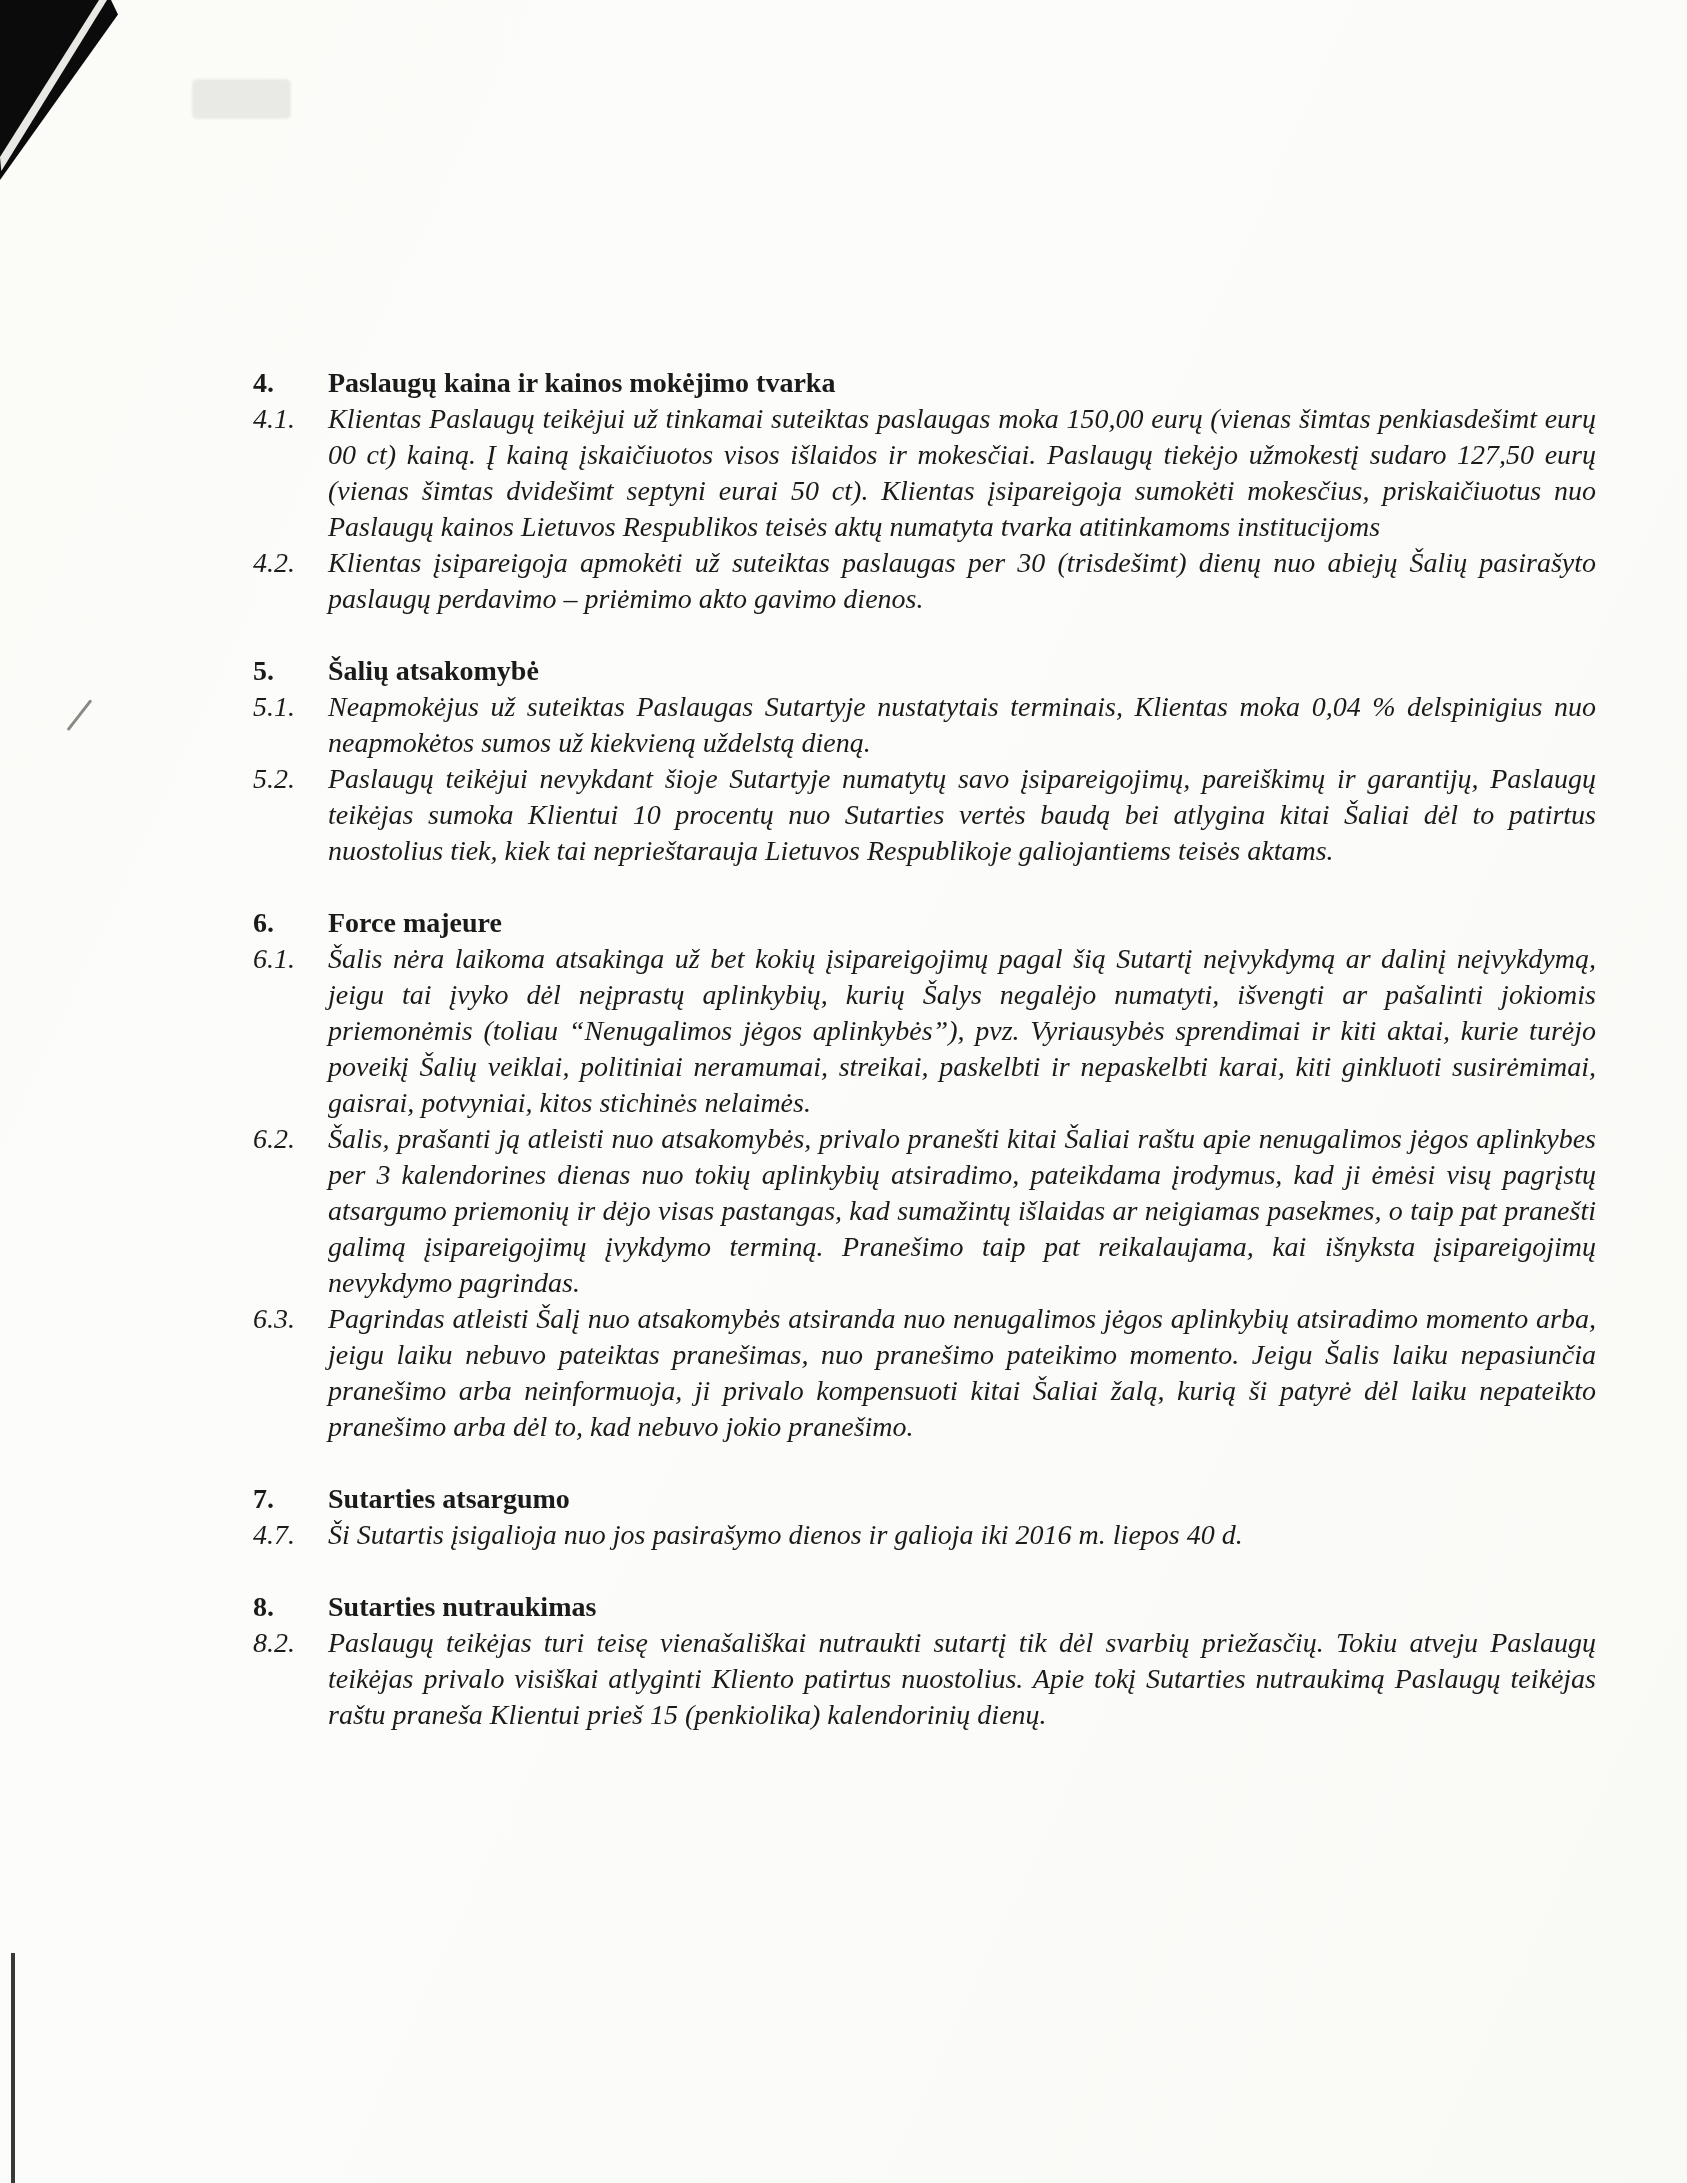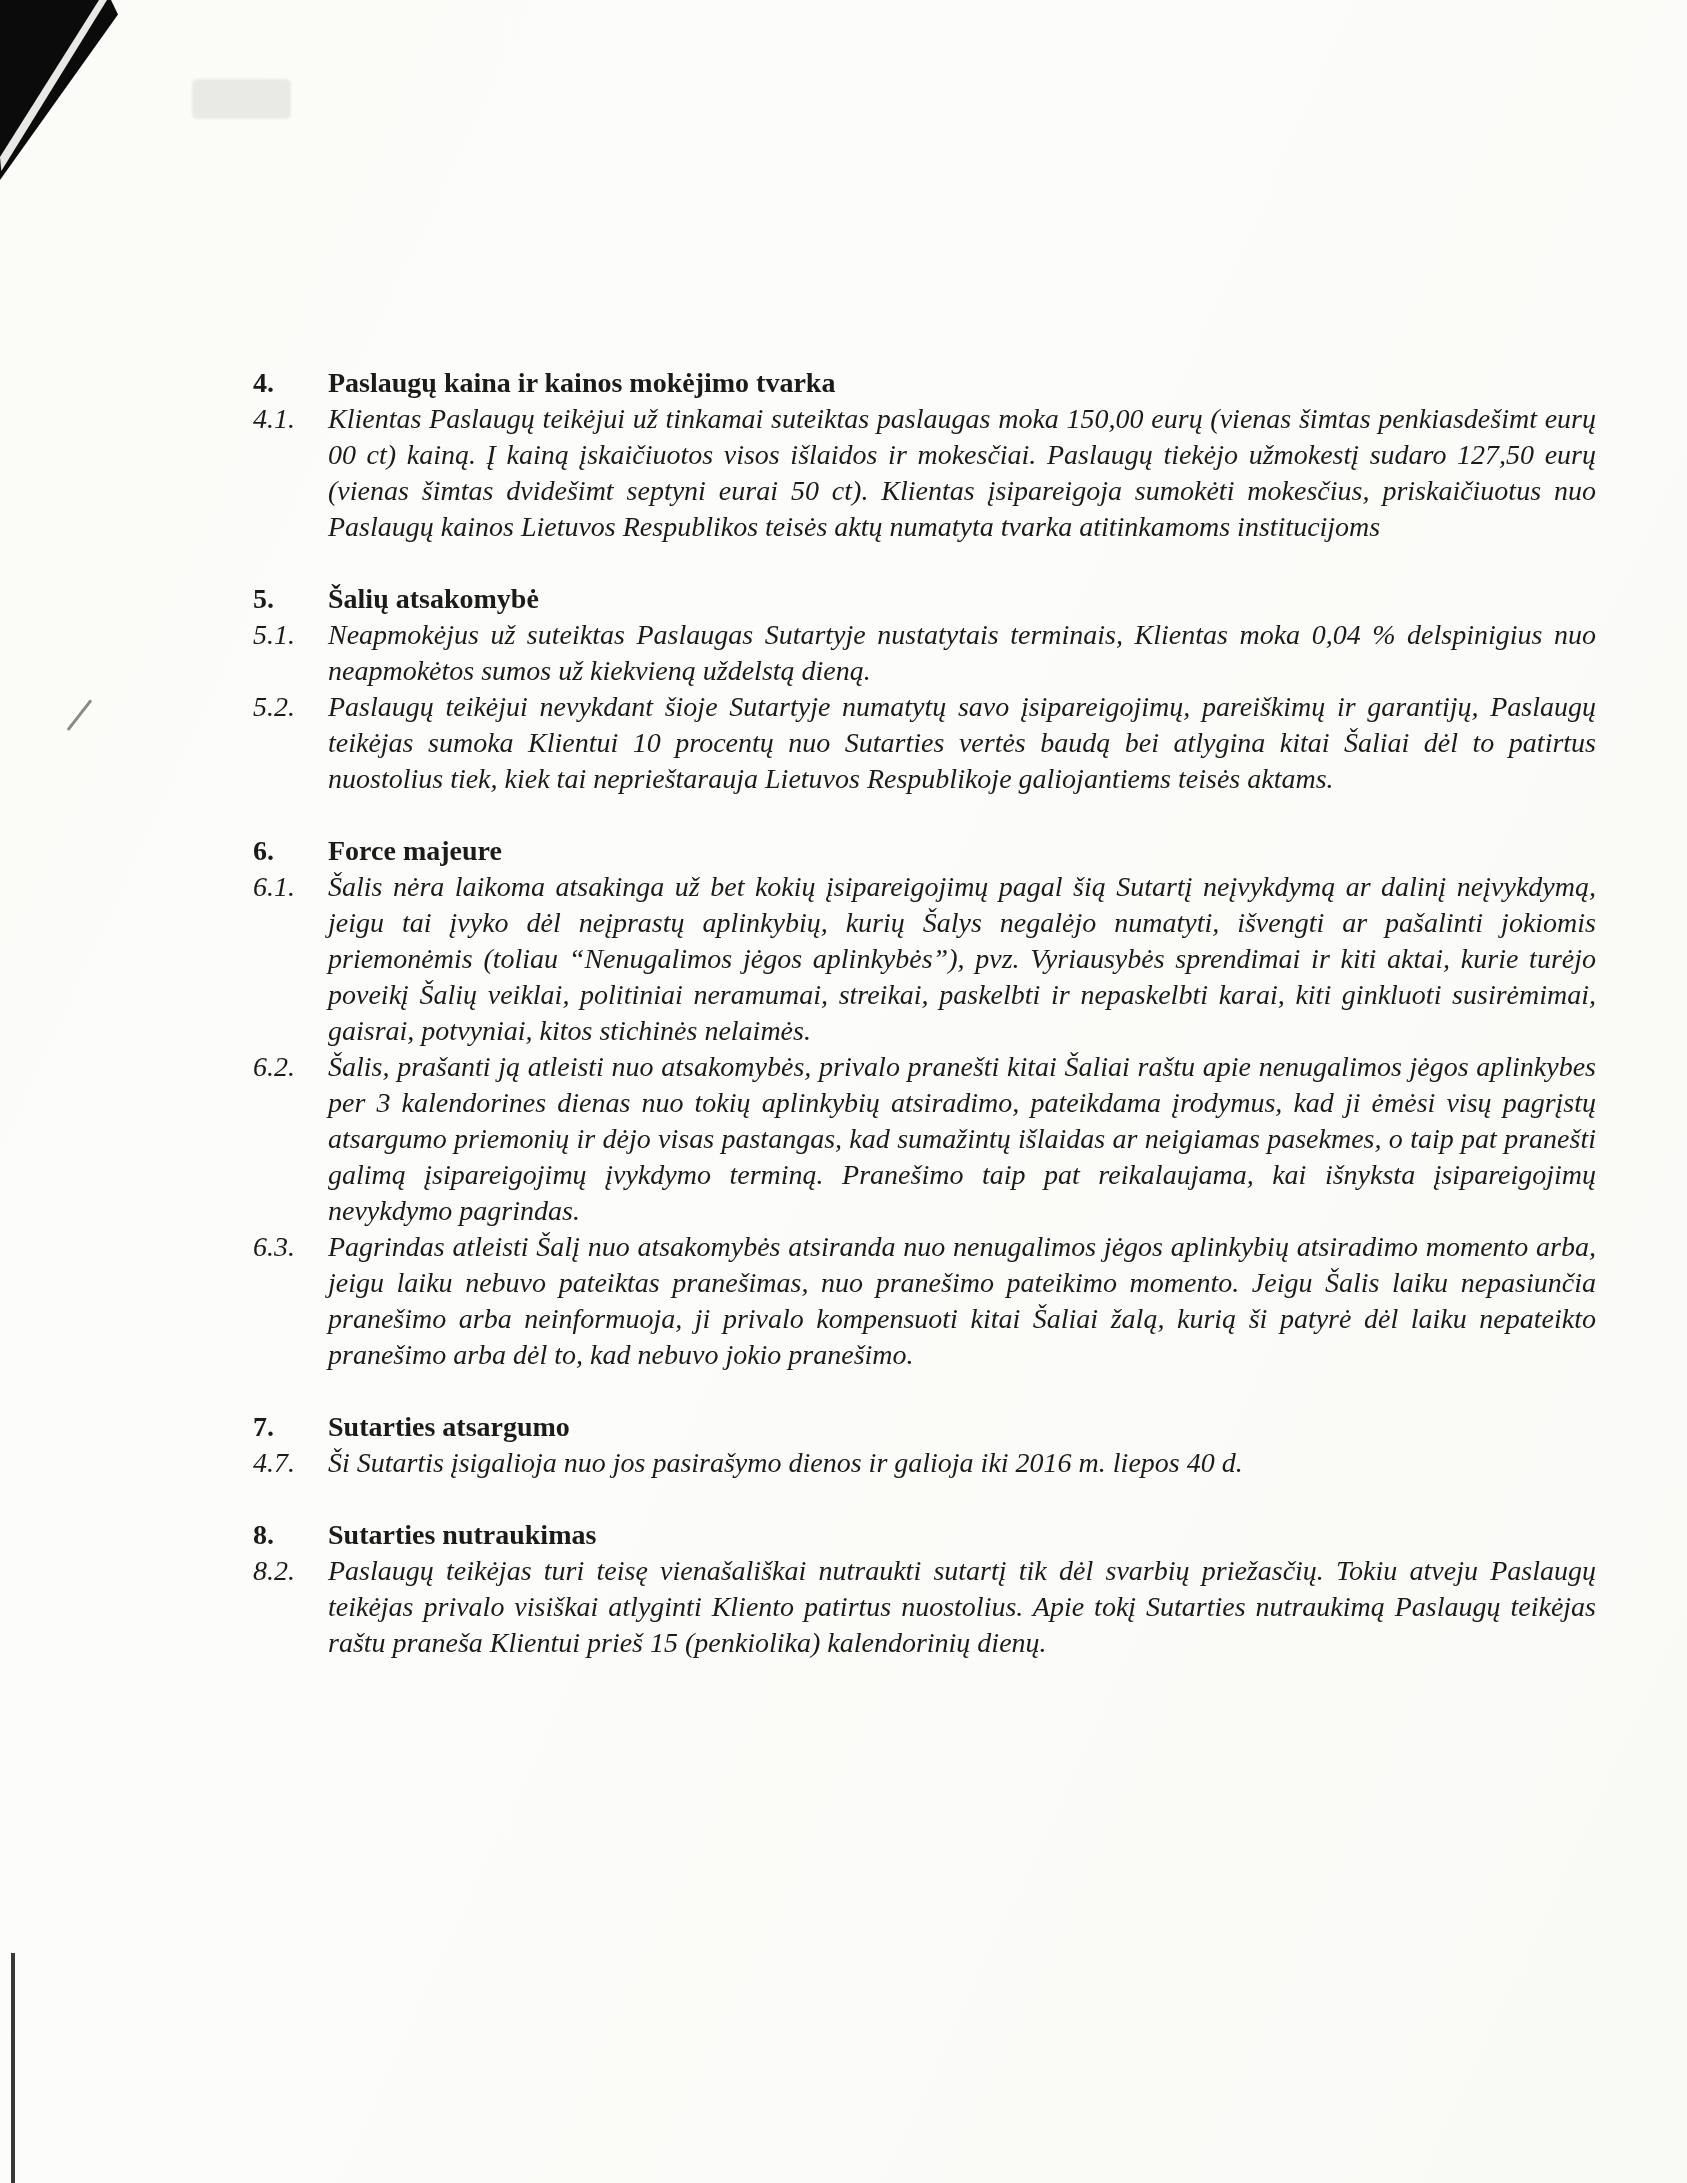--- a/index.html
+++ b/index.html
@@ -107,20 +107,24 @@
     <div class="sec-head">
       <span class="num">4.</span>
       <span class="title">Paslaugų kaina ir kainos mokėjimo tvarka</span>
     </div>
     <div>
   <div class="clause">
     <span class="num">4.1.</span>
     <span class="txt">Klientas Paslaugų teikėjui už tinkamai suteiktas paslaugas moka 150,00 eurų (vienas šimtas penkiasdešimt eurų 00 ct) kainą. Į kainą įskaičiuotos visos išlaidos ir mokesčiai. Paslaugų tiekėjo užmokestį sudaro 127,50 eurų (vienas šimtas dvidešimt septyni eurai 50 ct). Klientas įsipareigoja sumokėti mokesčius, priskaičiuotus nuo Paslaugų kainos Lietuvos Respublikos teisės aktų numatyta tvarka atitinkamoms institucijoms</span>
   </div>
 
+  <div class="clause">
+    <span class="num">4.2.</span>
+    <span class="txt">Klientas įsipareigoja apmokėti už suteiktas paslaugas per 30 (trisdešimt) dienų nuo abiejų Šalių pasirašyto paslaugų perdavimo – priėmimo akto gavimo dienos.</span>
+  </div>
 
 
 </div>
   </div>
 
   <div class="section">
     <div class="sec-head">
       <span class="num">5.</span>
       <span class="title">Šalių atsakomybė</span>
     </div>

